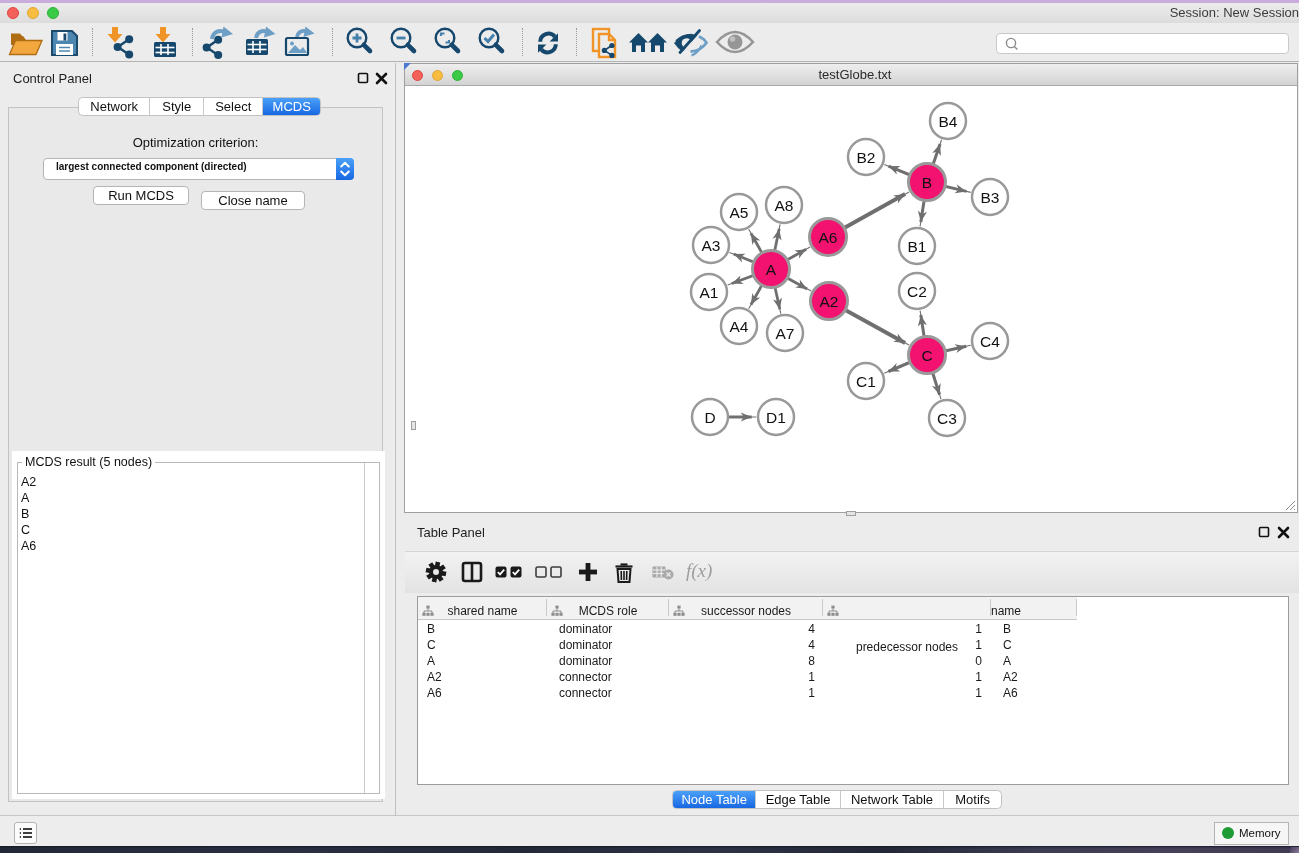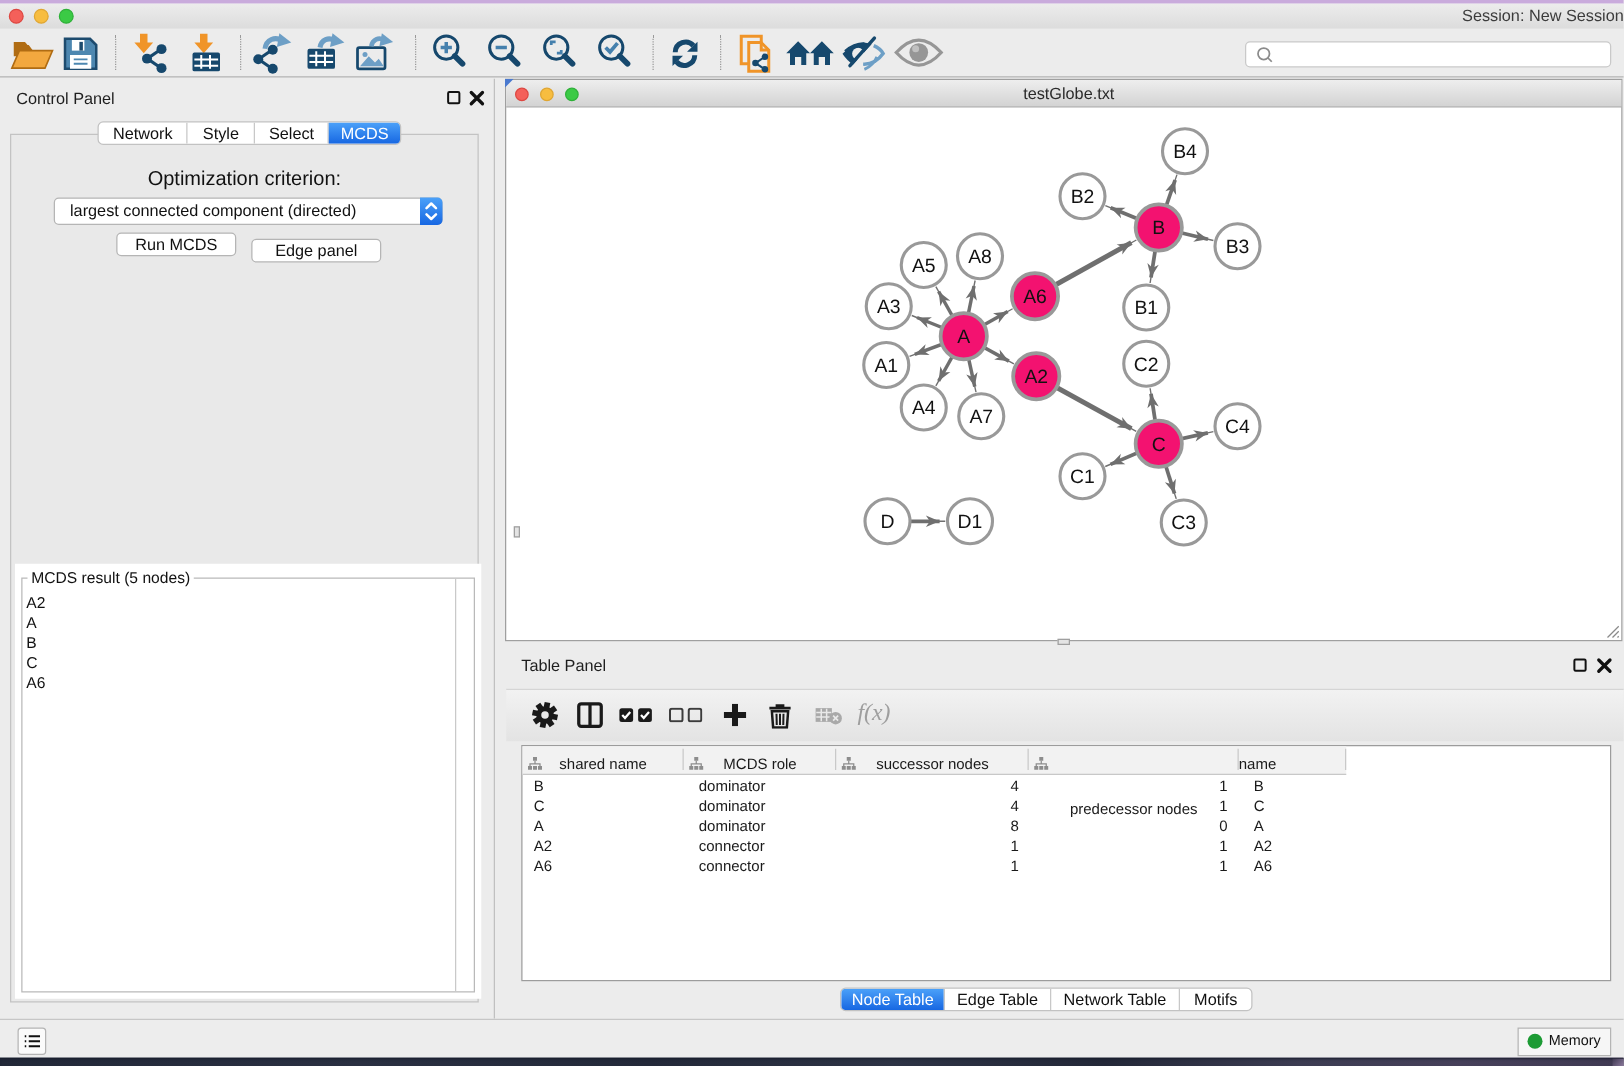--- a/index.html
+++ b/index.html
@@ -184,30 +184,30 @@
 <svg class="abs" style="left:375px;top:72px" width="13" height="13" viewBox="0 0 13 13">
     <path d="M2 2 L11 11 M11 2 L2 11" stroke="#111" stroke-width="2.6" stroke-linecap="round"></path>
   </svg>
 <div class="abs" id="cp-content"></div>
 <div class="abs seg" style="left:78px;top:97px;width:243px;height:19px;">
 <div style="width:72px">Network</div>
     <div style="width:54px">Style</div>
     <div style="width:60px">Select</div>
     <div class="sel" style="width:57px">MCDS</div>
 </div>
-<div class="abs" style="left:8px;top:135px;width:375px;text-align:center;font-size:16px;color:#111;">Optimization criterion:</div>
+<div class="abs" style="left:8px;top:135px;width:375px;text-align:center;font-size:13px;color:#111;">Optimization criterion:</div>
 <div class="abs" style="left:43px;top:158px;width:311px;height:22px;background:#fff;border:1px solid #b5b5b5;border-radius:4px;"></div>
-<div class="abs" style="left:56px;top:161px;font-size:13px;color:#111;">largest connected component (directed)</div>
+<div class="abs" style="left:56px;top:161px;font-size:10px;color:#111;font-weight:bold;">largest connected component (directed)</div>
 <div class="abs" style="left:336px;top:158px;width:18px;height:22px;background:linear-gradient(#4ba1f9,#1767e2);border-radius:0 4px 4px 0;"></div>
 <svg class="abs" style="left:338px;top:160px" width="14" height="18" viewBox="0 0 14 18">
     <path d="M3.2 6.5 L7 2.8 L10.8 6.5" fill="none" stroke="#fff" stroke-width="2" stroke-linecap="round" stroke-linejoin="round"></path>
     <path d="M3.2 11.5 L7 15.2 L10.8 11.5" fill="none" stroke="#fff" stroke-width="2" stroke-linecap="round" stroke-linejoin="round"></path>
   </svg>
 <div class="abs btn" style="left:93px;top:186px;width:96px;height:19px;">Run MCDS</div>
-<div class="abs btn" style="left:201px;top:191px;width:104px;height:19px;">Edge panel</div>
+<div class="abs btn" style="left:201px;top:191px;width:104px;height:19px;">Close name</div>
 
 <div class="abs" style="left:12px;top:451px;width:373px;height:348px;background:#fff;"></div>
 <div class="abs" style="left:17px;top:462px;width:363px;height:332px;border:1px solid #b9b9b9;"></div>
 <div class="abs" style="left:22px;top:455px;background:#fff;padding:0 3px;font-size:12.5px;color:#111;">MCDS result (5 nodes)</div>
 <div class="abs" style="left:364px;top:463px;width:1px;height:330px;background:#c9c9c9;"></div>
 <div class="abs" style="left:21px;top:474px;font-size:12.5px;color:#111;line-height:16px;">A2<br>A<br>B<br>C<br>A6</div>
 
 <div class="abs" id="netwin"></div>
 <div class="abs" id="nettitle" style="left:405px;top:64px;"></div>
 <div class="abs" style="left:409px;top:64px;width:892px;height:21px;text-align:center;font-size:13px;color:#2a2a2a;line-height:21px;">testGlobe.txt</div>

